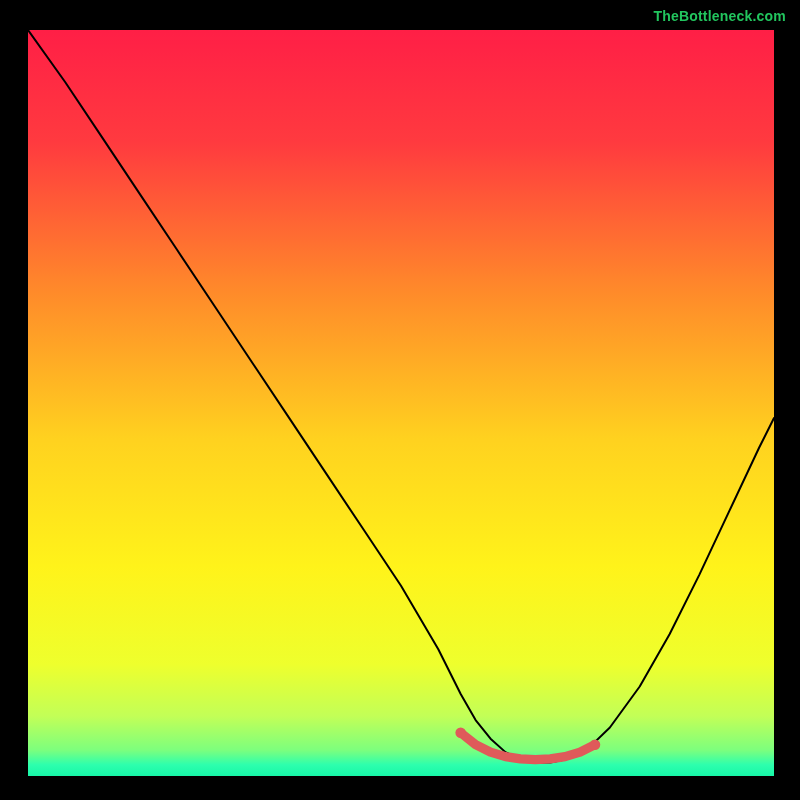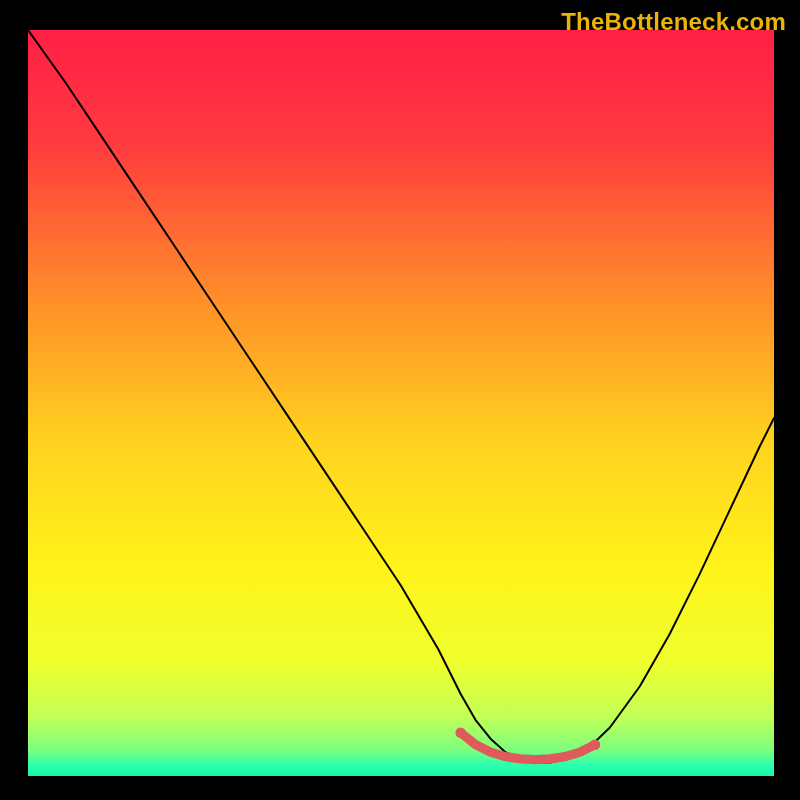--- a/index.html
+++ b/index.html
@@ -3,23 +3,23 @@
 <meta charset="utf-8">
 <style>
   * { margin: 0; padding: 0; box-sizing: border-box; }
   html, body { width: 800px; height: 800px; overflow: hidden; background: #000; }
   .container { position: relative; width: 800px; height: 800px; background: #000; }
   .watermark {
     position: absolute;
     top: 8px;
     right: 14px;
     font-family: Arial, sans-serif;
-    font-size: 24px;
+    font-size: 14px;
     font-weight: bold;
-    color: #eab308;
+    color: #22c55e;
     letter-spacing: 0.2px;
     text-align: center;
   }
   .plot {
     position: absolute;
     left: 28px;
     top: 30px;
     width: 746px;
     height: 746px;
   }

